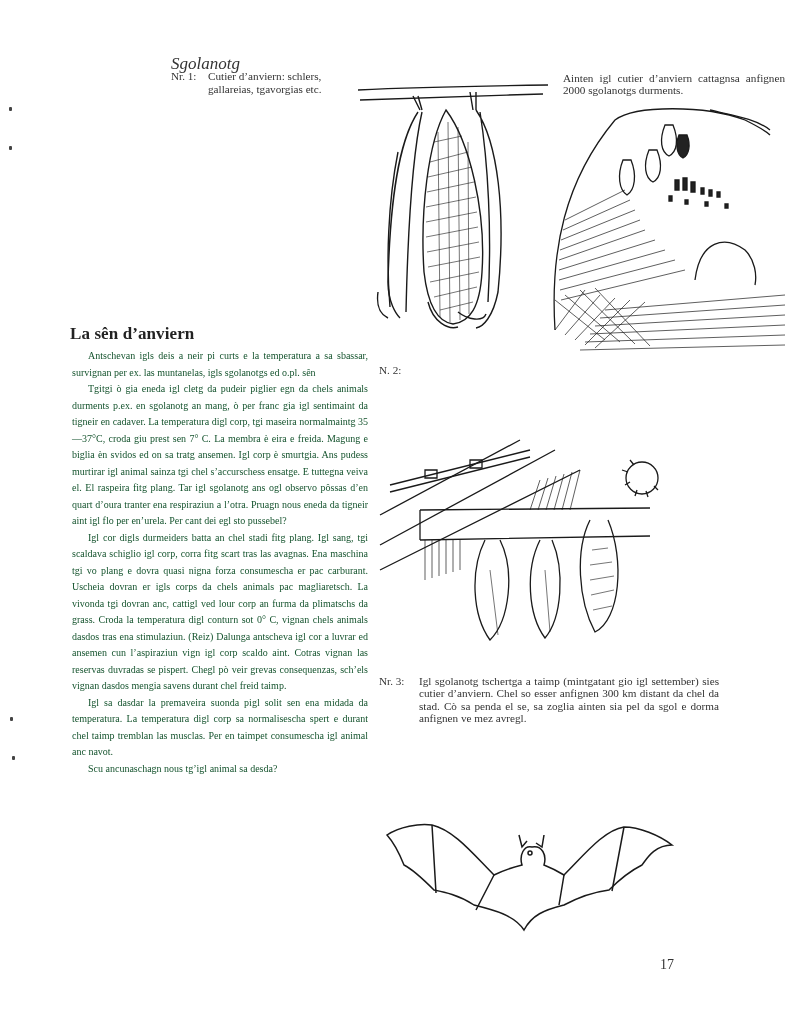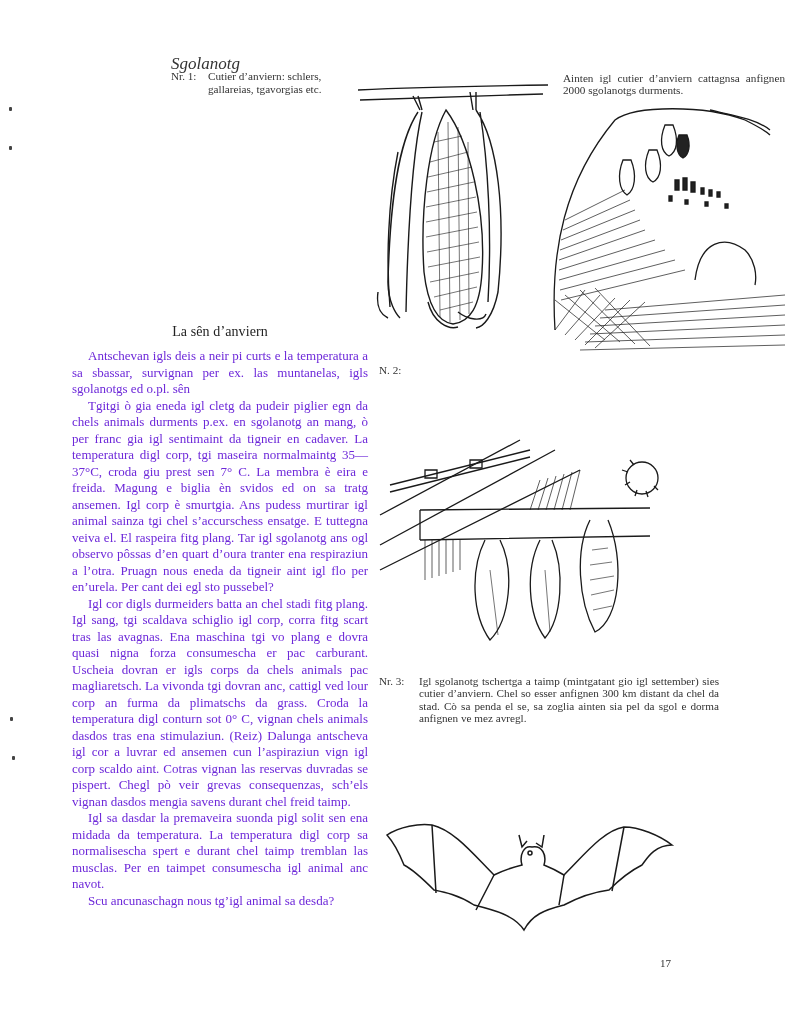--- a/index.html
+++ b/index.html
@@ -1,24 +1,24 @@
 <!DOCTYPE html>
 <html><head>
 <meta charset="utf-8">
 <style>
   html, body { margin: 0; padding: 0; background: #ffffff; }
   body { width: 800px; height: 1024px; position: relative; overflow: hidden;
          font-family: "Liberation Serif", "DejaVu Serif", serif; color: #2a2a2a; }
   .abs { position: absolute; }
   .cap { font-size: 11.2px; line-height: 12.4px; color: #333; }
   .cap1-title { font-style: italic; font-size: 17px; }
-  .heading { font-weight: normal; font-size: 14px; text-align: center; color: #222; letter-spacing: 0.1px; }
-  .body-col { font-size: 13px; line-height: 16.5px; text-align: justify; color: #6d28d9; }
+  .heading { font-weight: bold; font-size: 17px; color: #222; letter-spacing: 0.1px; }
+  .body-col { font-size: 10px; line-height: 16.5px; text-align: justify; color: #14532d; }
   .body-col p { margin: 0; text-indent: 16px; }
-  .pagenum { font-size: 11px; color: #333; text-align: center; }
+  .pagenum { font-size: 14px; color: #333; text-align: center; }
   .speck { position: absolute; width: 3px; height: 4px; background: #444; border-radius: 1px; }
   svg { position: absolute; overflow: visible; }
   svg * { vector-effect: non-scaling-stroke; }
 </style>
 </head>
 <body>
 
 <div class="speck" style="left:9px;top:107px;"></div>
 <div class="speck" style="left:9px;top:146px;"></div>
 <div class="speck" style="left:10px;top:717px;"></div>

